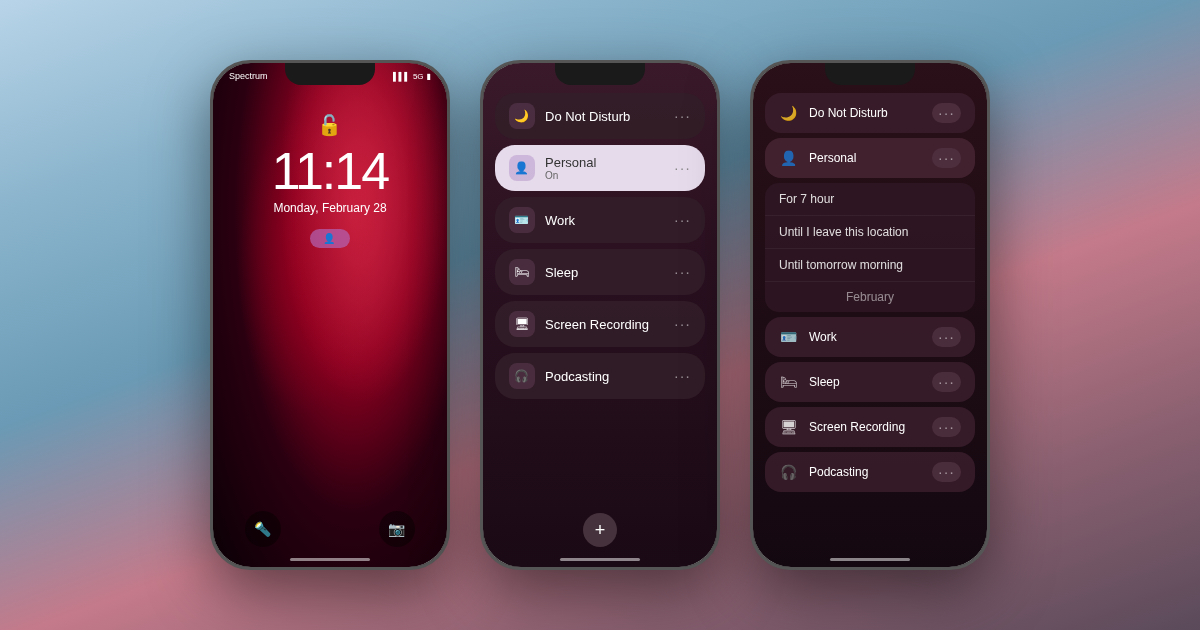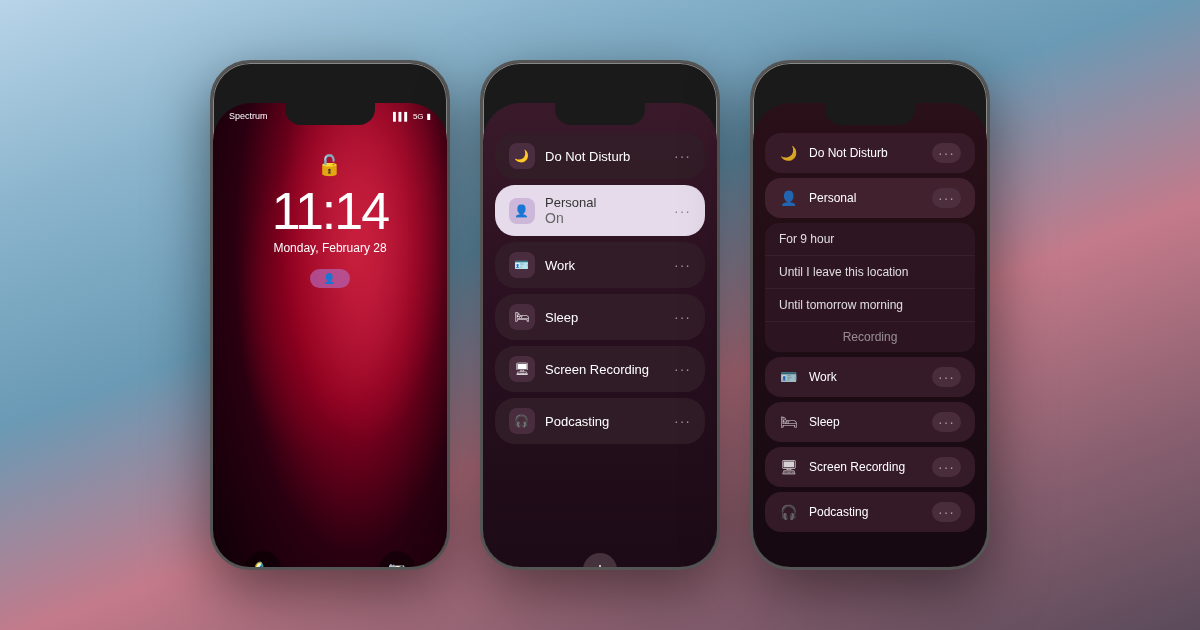--- a/index.html
+++ b/index.html
@@ -26,21 +26,20 @@
       overflow: hidden;
       box-shadow: 0 20px 60px rgba(0,0,0,0.5), inset 0 0 0 1px #888;
     }
 
     .phone-screen {
       width: 100%;
       height: 100%;
       border-radius: 38px;
       overflow: hidden;
       position: relative;
-      margin-top: 40px;
     }
 
     
     .notch {
       position: absolute;
       top: 0;
       left: 50%;
       transform: translateX(-50%);
       width: 90px;
       height: 22px;
@@ -223,21 +222,21 @@
       font-size: 13px;
       color: white;
       font-weight: 500;
     }
 
     .focus-item.active .focus-item-name {
       color: #333;
     }
 
     .focus-item-sub {
-      font-size: 14px;
+      font-size: 10px;
       color: rgba(255,255,255,0.5);
     }
 
     .focus-item.active .focus-item-sub {
       color: #666;
     }
 
     .focus-dots {
       color: rgba(255,255,255,0.5);
       font-size: 14px;
@@ -476,24 +475,24 @@
 
         <div class="exp-row highlighted">
           <div class="exp-row-left">
             <span class="exp-icon">👤</span>
             <span class="exp-label">Personal</span>
           </div>
           <span class="exp-dots">···</span>
         </div>
 
         <div class="submenu-items">
-          <div class="submenu-item">For 9 hour</div>
+          <div class="submenu-item">For 7 hour</div>
           <div class="submenu-item">Until I leave this location</div>
           <div class="submenu-item">Until tomorrow morning</div>
-          <div class="submenu-section">Recording</div>
+          <div class="submenu-section">February</div>
         </div>
 
         <div class="exp-row">
           <div class="exp-row-left">
             <span class="exp-icon">🪪</span>
             <span class="exp-label">Work</span>
           </div>
           <span class="exp-dots">···</span>
         </div>
 

